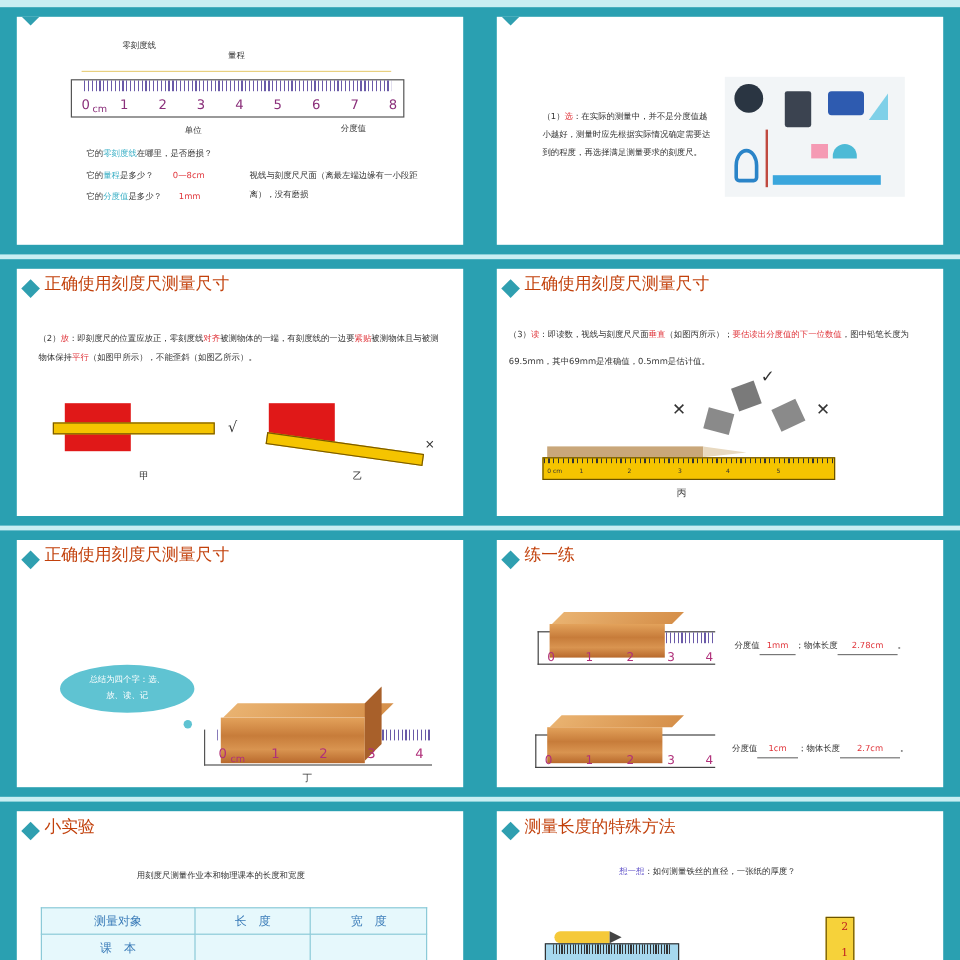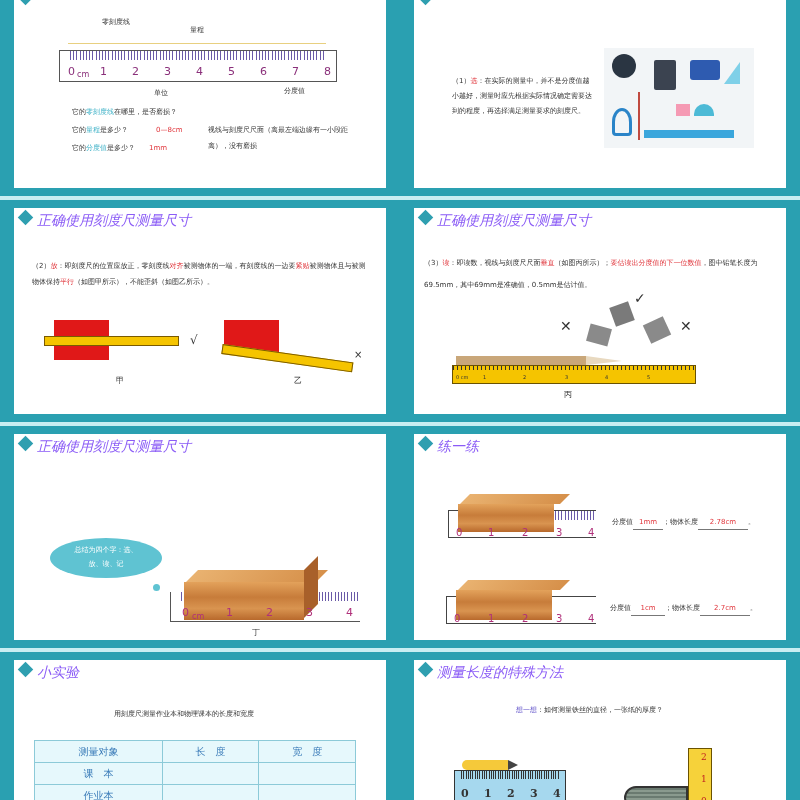--- a/index.html
+++ b/index.html
@@ -1,29 +1,29 @@
 <!DOCTYPE html>
 <html><head>
 <meta charset="utf-8">
 <style>
   * { box-sizing: border-box; margin: 0; padding: 0; }
   html, body { width: 800px; height: 800px; overflow: hidden; background: #c9eef2; font-family: "DejaVu Sans", "Liberation Sans", sans-serif; }
-  .grid { position: absolute; left: 0; top: 0; width: 800px; height: 588px; }
+  .grid { position: absolute; left: 0; top: 16px; width: 800px; height: 588px; }
   .slide { position: absolute; width: 400px; background: #2aa0b1; padding: 8px 14px 8px 14px; }
   .slide .inner { width: 100%; height: 100%; background: #fff; position: relative; overflow: hidden; }
   .s1 { left: 0; top: -10px; height: 206px; }
   .s2 { left: 400px; top: -10px; height: 206px; }
   .s3 { left: 0; top: 200px; height: 222px; }
   .s4 { left: 400px; top: 200px; height: 222px; }
   .s5 { left: 0; top: 426px; height: 222px; }
   .s6 { left: 400px; top: 426px; height: 222px; }
   .s7 { left: 0; top: 652px; height: 160px; }
   .s8 { left: 400px; top: 652px; height: 160px; }
   .s1 .inner, .s2 .inner { }
-  .title { position: absolute; left: 6px; top: 4px; font-size: 14px; color: #8b5cf6; display: flex; align-items: flex-start; gap: 6px; white-space: nowrap; font-style: italic; }
+  .title { position: absolute; left: 6px; top: 4px; font-size: 14px; color: #c2410c; display: flex; align-items: flex-end; gap: 6px; white-space: nowrap; }
   .diamond { width: 11px; height: 11px; background: #2f9fb0; transform: rotate(45deg); display: inline-block; }
   .red { color: #e0343a; }
   .blue { color: #3bb0c6; }
   .purple { color: #5a4bc7; margin-top: 12px; }
   .txt { position: absolute; font-size: 7px; color: #333; line-height: 13px; }
   
   .ruler { position: absolute; border: 1px solid #555; background: #fff; }
   .ticks { position: absolute; left: 0; right: 0; top: 0; height: 9px;
     background-image: repeating-linear-gradient(90deg, #6a5aa8 0 1px, transparent 1px 3.2px); }
   .nums { position: absolute; left: 0; right: 0; bottom: 2px; height: 14px; }
@@ -61,21 +61,21 @@
           <span style="left:136px">4</span>
           <span style="left:168px">5</span>
           <span style="left:200px">6</span>
           <span style="left:232px">7</span>
           <span style="left:264px">8</span>
         </div>
       </div>
       <span class="txt red" style="left:140px;top:89px;">单位</span>
       <span class="txt red" style="left:270px;top:87px;">分度值</span>
       <div class="txt" style="left:58px;top:108px;"><span>它的</span><span class="blue">零刻度线</span><span>在哪里，是否磨损？</span></div>
-      <div class="txt" style="left:58px;top:126px;"><span>它的</span><span class="blue">量程</span><span>是多少？</span><span class="red" style="margin-left:28px">0—8cm</span></div>
+      <div class="txt" style="left:58px;top:126px;"><span>它的</span><span class="blue">量程</span><span>是多少？</span><span class="red" style="margin-left:16px">0—8cm</span></div>
       <div class="txt" style="left:58px;top:144px;"><span>它的</span><span class="blue">分度值</span><span>是多少？</span><span class="red" style="margin-left:14px">1mm</span></div>
       <div class="txt red" style="left:194px;top:124px;width:150px;line-height:16px;">视线与刻度尺尺面（离最左端边缘有一小段距离），没有磨损</div>
     </div>
   </div>
 
   <div class="slide s2">
     <div class="inner">
       <div class="title" style="top:-6px">
           <span class="diamond"></span>
           <span></span>

